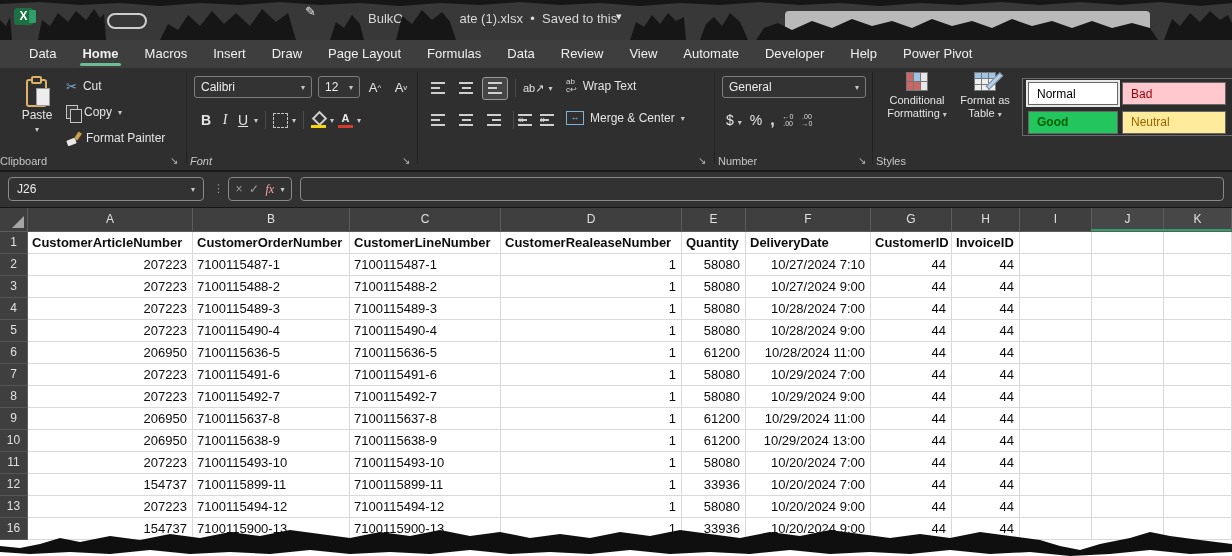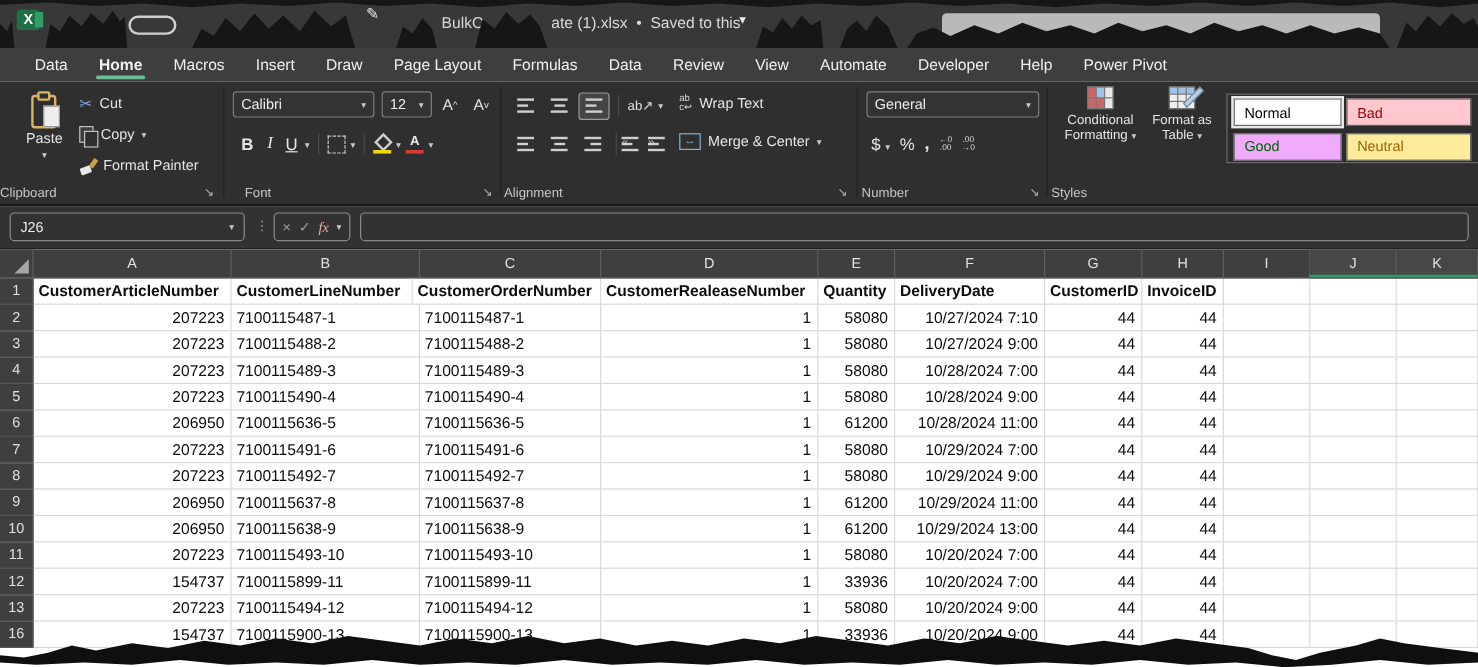--- a/index.html
+++ b/index.html
@@ -236,21 +236,21 @@
       <span class="chev">▾</span>
       <span class="minisep"></span>
       <span class="fillic">
           <i></i>
           <b></b>
         </span>
       <span class="chev">▾</span>
       <span class="colic">A<b></b></span>
       <span class="chev">▾</span>
     </div>
-    <div class="glabel" style="left:204px;width:225px;">Font</div>
+    <div class="glabel" style="left:190px;width:225px;font-style:italic;">Font</div>
     <span class="launcher" style="left:402px;">↘</span>
     <div class="vsep" style="left:417px;"></div>
 
     <div class="row2" style="left:426px;top:8px;">
       <span class="albtn">
           <span class="lines"></span>
         </span>
       <span class="albtn">
           <span class="lines c"></span>
         </span>
@@ -283,21 +283,20 @@
       <span class="indic">
           <span>»</span>
           <span class="lines"></span>
         </span>
     </div>
     <div class="srow" style="left:566px;top:40px;">
       <span class="mergic">↔</span>
       <span class="rtext">Merge &amp; Center</span>
       <span class="chev">▾</span>
     </div>
-    <div class="glabel" style="left:420px;width:292px;">Alignment</div>
     <span class="launcher" style="left:698px;">↘</span>
     <div class="vsep" style="left:714px;"></div>
 
     <div class="combo" style="left:722px;top:8px;width:144px;">
       <span>General</span>
       <span class="chev">▾</span>
     </div>
     <div class="row2" style="left:726px;top:40px;gap:8px;">
       <span class="numsym"><span>$</span> <span class="chev">▾</span></span>
       <span class="numsym">%</span>
@@ -330,21 +329,21 @@
           <i style="background:#eee;"></i>
         <i style="background:#eee;"></i>
           <i style="background:#eee;"></i>
           <i style="background:#eee;"></i>
       </span>
       <span><span>Format as Table</span> <span class="chev">▾</span></span>
     </div>
     <div class="gallery">
         <div class="stylebox selbox" style="background: rgb(255, 255, 255); color: rgb(0, 0, 0);">Normal</div>
         <div class="stylebox wide" style="background: rgb(255, 199, 206); color: rgb(156, 0, 6);">Bad</div>
-        <div class="stylebox" style="background: #f0abfc; color: rgb(0, 97, 0);">Good</div>
+        <div class="stylebox" style="background: #22c55e; color: rgb(0, 97, 0); font-weight: bold;">Good</div>
         <div class="stylebox wide" style="background: rgb(255, 235, 156); color: rgb(156, 101, 0);">Neutral</div>
       </div>
     <div class="glabel" style="left:876px;width:356px;">Styles</div>
   </div>
 
   <div class="fbar">
     <div class="namebox">
       <span>J26</span>
       <span class="chev">▾</span>
     </div>
@@ -370,22 +369,22 @@
         <div class="colhdr" style="width: 81px;">G</div>
         <div class="colhdr" style="width: 68px;">H</div>
         <div class="colhdr" style="width: 72px;">I</div>
         <div class="colhdr sel" style="width: 72px;">J</div>
         <div class="colhdr sel" style="width: 68px;">K</div>
       </div>
     <div>
         <div class="row">
           <div class="rowhdr">1</div>
           <div class="cell left hdrrow" style="width: 165px;">CustomerArticleNumber</div>
+          <div class="cell left hdrrow" style="width: 157px;">CustomerOrderNumber</div>
           <div class="cell left hdrrow" style="width: 151px;">CustomerLineNumber</div>
-          <div class="cell left hdrrow" style="width: 157px;">CustomerOrderNumber</div>
           <div class="cell left hdrrow" style="width: 181px;">CustomerRealeaseNumber</div>
           <div class="cell left hdrrow" style="width: 64px;">Quantity</div>
           <div class="cell left hdrrow" style="width: 125px;">DeliveryDate</div>
           <div class="cell left hdrrow" style="width: 81px;">CustomerID</div>
           <div class="cell left hdrrow" style="width: 68px;">InvoiceID</div>
           <div class="cell left hdrrow" style="width: 72px;"></div>
           <div class="cell left hdrrow" style="width: 72px;"></div>
           <div class="cell left hdrrow" style="width: 68px;"></div>
         </div>
         <div class="row">

